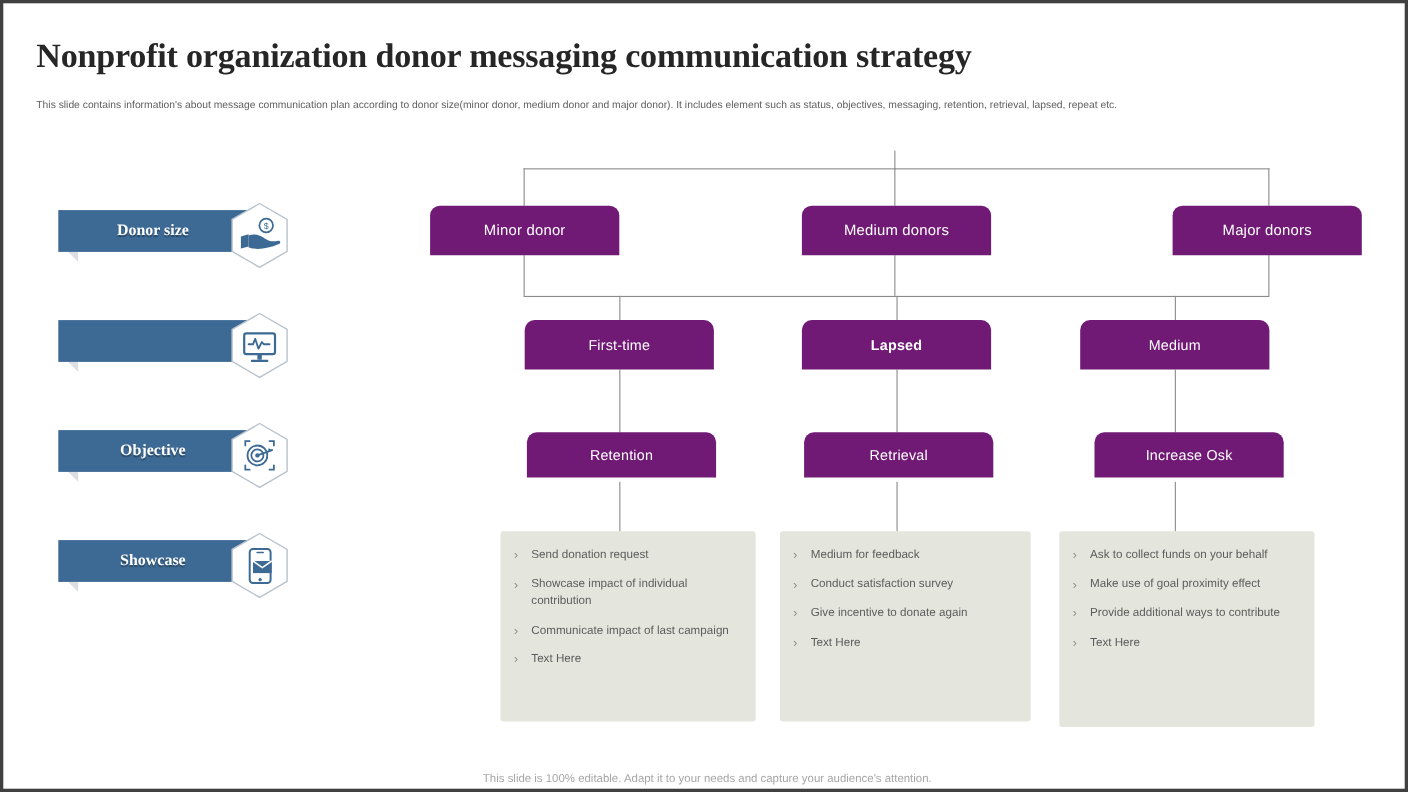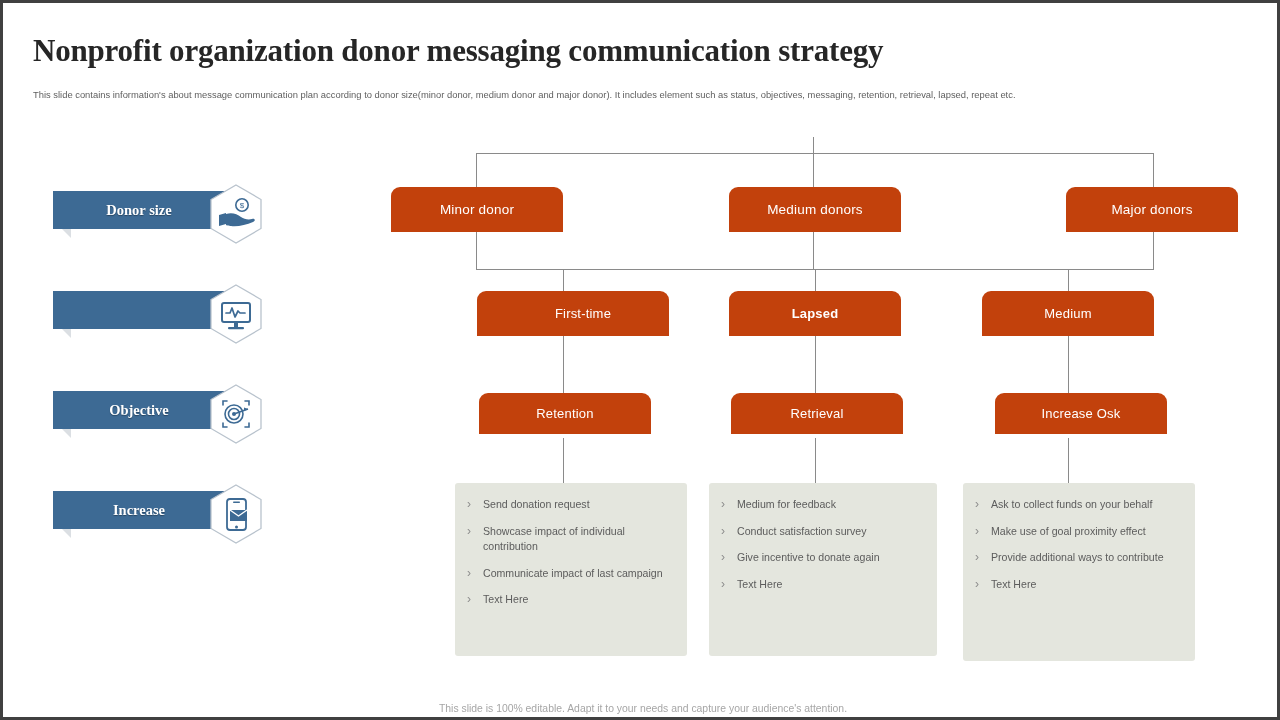--- a/index.html
+++ b/index.html
@@ -22,21 +22,21 @@
           border-left:9px solid transparent;border-right:9px solid #c8ced4;
           border-bottom:9px solid transparent;opacity:.65;}
   .ribbon-label{position:absolute;left:0;top:8px;width:172px;height:38px;
           display:flex;align-items:center;justify-content:center;
           font-family:"Liberation Serif",serif;font-weight:bold;font-size:14.5px;
           color:#ffffff;text-shadow:0 1px 1px rgba(0,0,0,.35);}
   .hexbox{position:absolute;left:152px;top:0;width:62px;height:62px;}
   .hexbox svg{display:block;}
 
   
-  .node{position:absolute;background:#c2410c;color:#ffffff;
+  .node{position:absolute;background:#701a75;color:#ffffff;
         border-radius:9px 9px 0 0;
         display:flex;align-items:center;justify-content:center;
         font-size:13.5px;letter-spacing:.2px;}
   .node.lvl1{width:172px;height:45px;}
   .node.lvl2{width:172px;height:45px;font-size:13px;}
   .node.lvl3{width:172px;height:41px;font-size:13px;}
 
   .ln{position:absolute;background:#8a8a8a;}
   .ln.h{height:1px;}
   .ln.v{width:1px;}
@@ -98,21 +98,21 @@
         <circle cx="29" cy="31" r="5.5" fill="none" stroke="#3d6a94" stroke-width="1.6"></circle>
         <circle cx="29" cy="31" r="2" fill="#3d6a94"></circle>
         <path d="M29 31 l14 -5" fill="none" stroke="#3d6a94" stroke-width="1.7"></path>
         <path d="M43 26 l-4 -1.5 l0 3.6 z" fill="#3d6a94"></path>
       </svg>
     </div>
   </div>
 
   <div class="ribbon-wrap" style="top:480px">
     <div class="ribbon"></div>
-    <div class="ribbon-label">Increase</div>
+    <div class="ribbon-label">Showcase</div>
     <div class="hexbox">
       <svg width="62" height="62" viewBox="0 0 62 62">
         <polygon points="31,2 56,16.5 56,45.5 31,60 6,45.5 6,16.5" fill="#ffffff" stroke="#b9c3cd" stroke-width="1.3"></polygon>
         <rect x="22" y="16" width="19" height="31" rx="3" fill="none" stroke="#3d6a94" stroke-width="1.8"></rect>
         <rect x="28" y="18.6" width="7" height="1.4" rx="0.7" fill="#3d6a94"></rect>
         <circle cx="31.5" cy="44" r="1.5" fill="#3d6a94"></circle>
         <rect x="25" y="27" width="17" height="11" fill="#3d6a94"></rect>
         <path d="M25 27 l8.5 6 l8.5 -6" fill="none" stroke="#ffffff" stroke-width="1.4"></path>
       </svg>
     </div>
@@ -137,21 +137,21 @@
   <div class="ln v" style="left:1065px;top:333px;height:57px;"></div>
 
   <div class="ln v" style="left:560px;top:435px;height:45px;"></div>
   <div class="ln v" style="left:812px;top:435px;height:45px;"></div>
   <div class="ln v" style="left:1065px;top:435px;height:45px;"></div>
 
   <div class="node lvl1" style="left:388px;top:184px;">Minor donor</div>
   <div class="node lvl1" style="left:726px;top:184px;">Medium donors</div>
   <div class="node lvl1" style="left:1063px;top:184px;">Major donors</div>
 
-  <div class="node lvl2" style="left:474px;top:288px;padding-left:20px;">First-time</div>
+  <div class="node lvl2" style="left:474px;top:288px;">First-time</div>
   <div class="node lvl2" style="left:726px;top:288px;font-weight:bold;">Lapsed</div>
   <div class="node lvl2" style="left:979px;top:288px;">Medium</div>
 
   <div class="node lvl3" style="left:476px;top:390px;">Retention</div>
   <div class="node lvl3" style="left:728px;top:390px;">Retrieval</div>
   <div class="node lvl3" style="left:982px;top:390px;margin-left:10px;">Increase Osk</div>
 
   <div class="panel" style="left:452px;top:480px;width:232px;height:173px;">
     <div class="bullet">
       <span class="chev">›</span>

